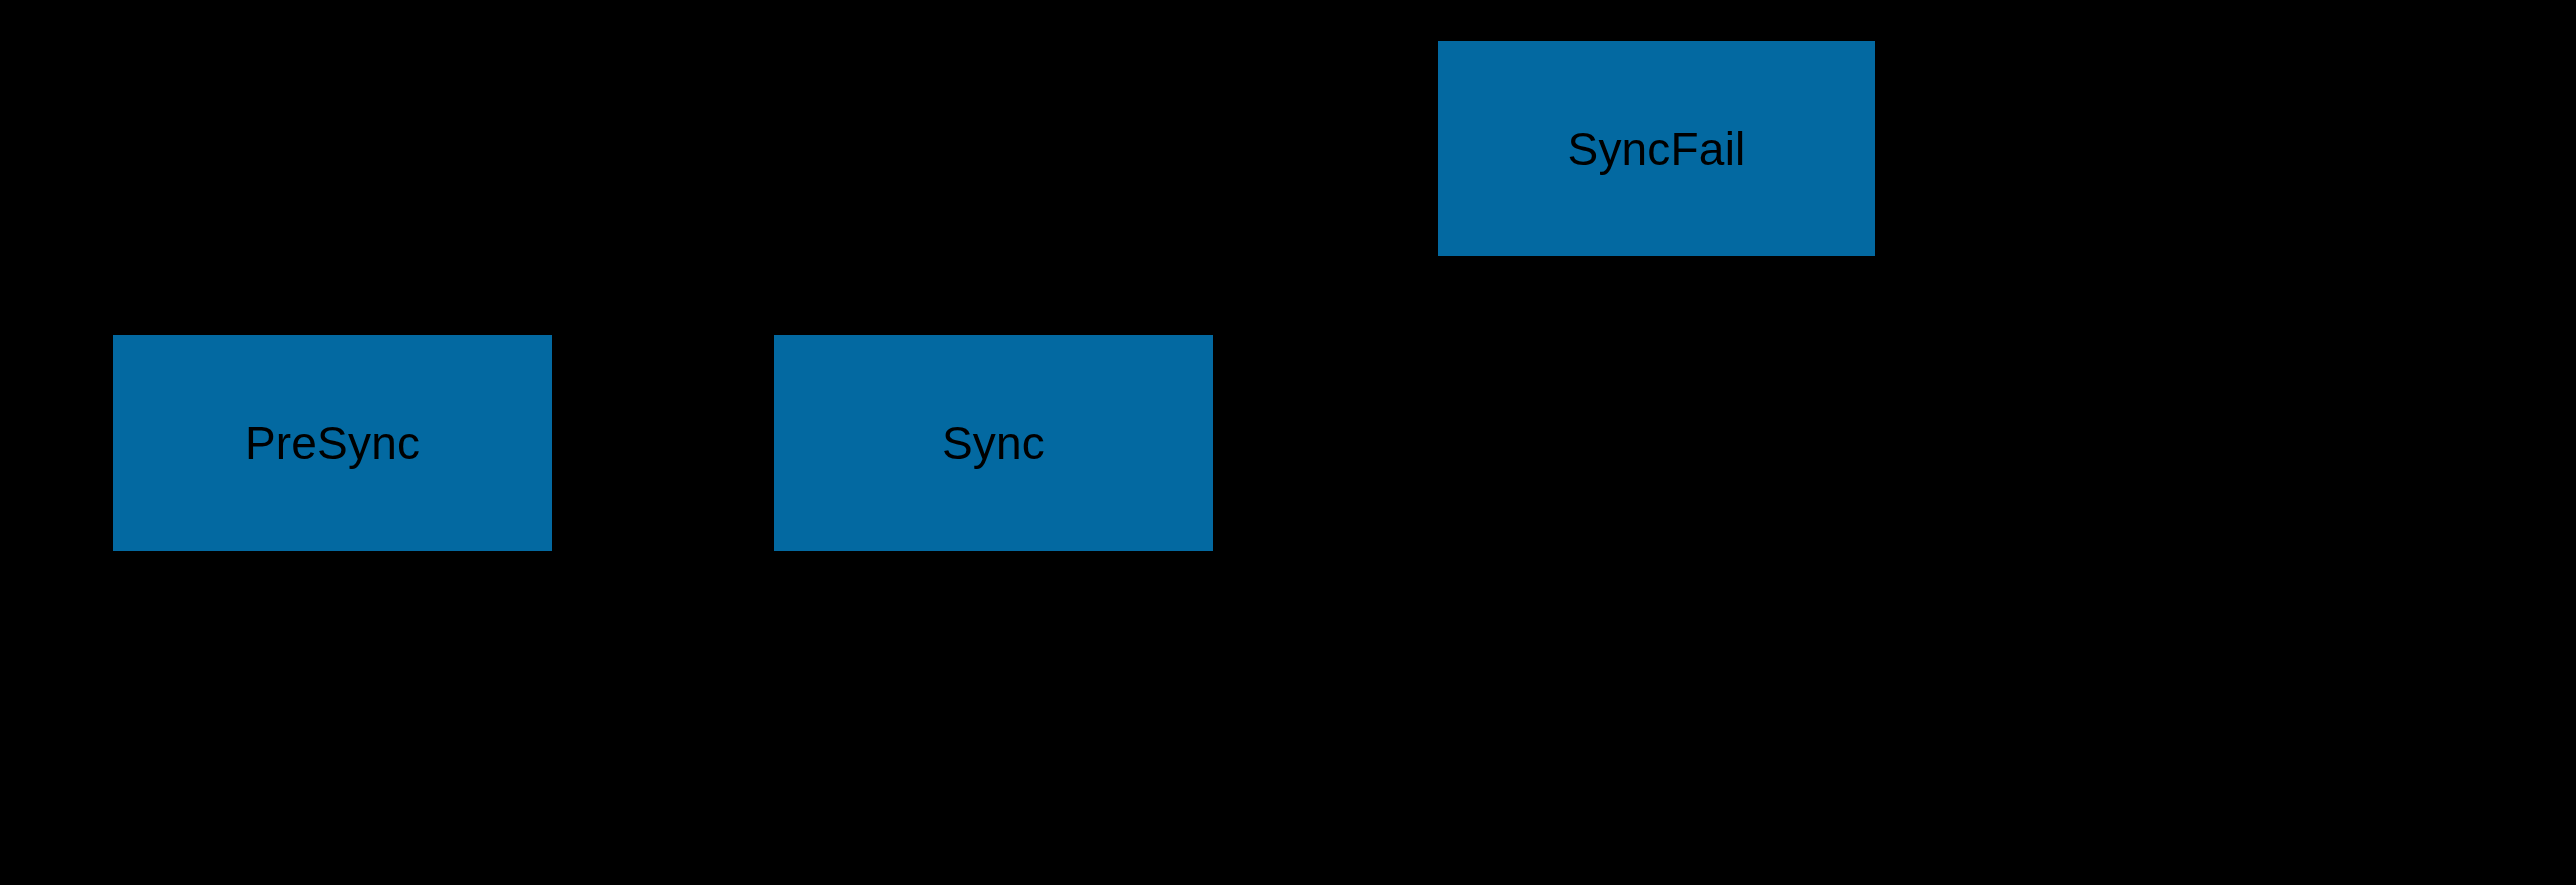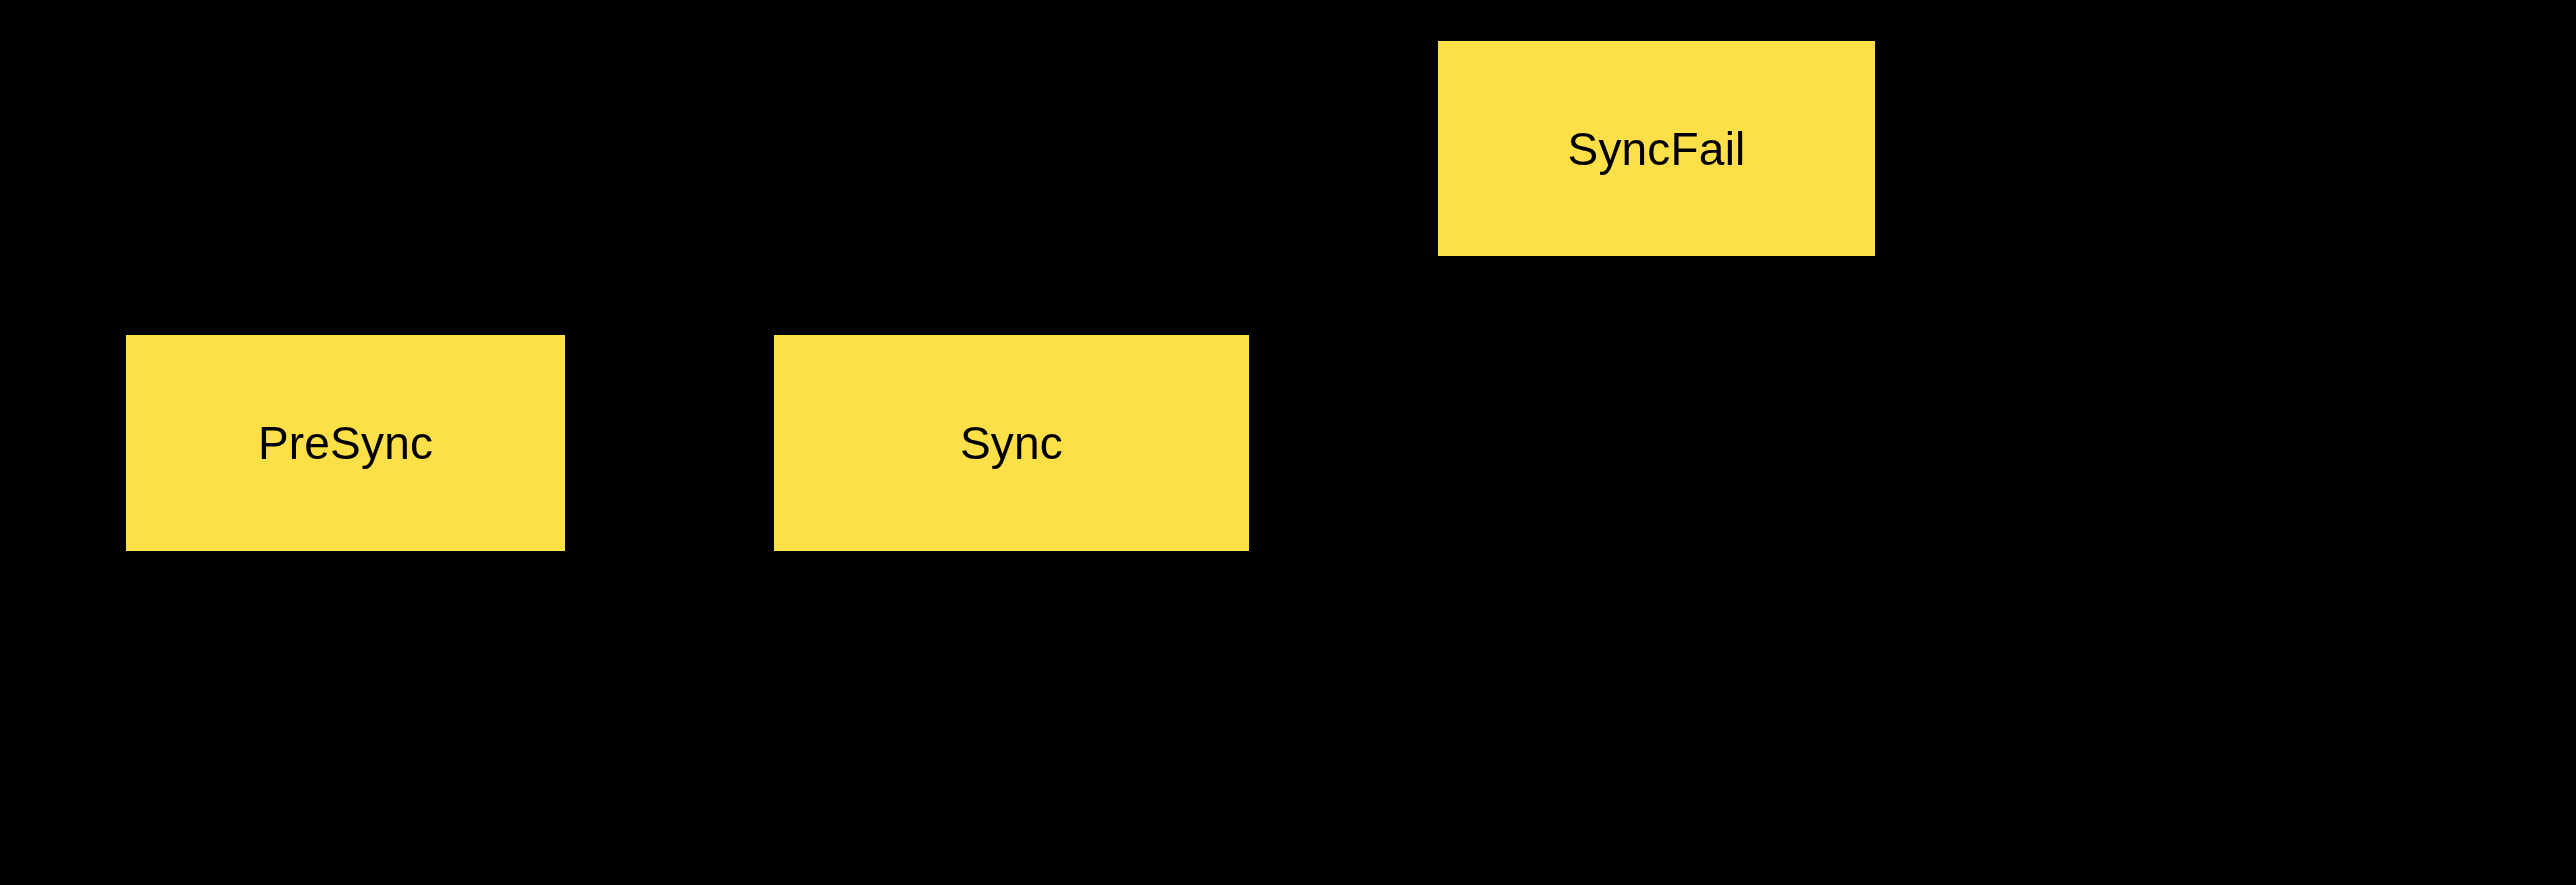--- a/index.html
+++ b/index.html
@@ -15,43 +15,43 @@
   #diagram-canvas {
     position: relative;
     width: 2576px;
     height: 886px;
     background: #000000;
     overflow: hidden;
   }
   .node {
     position: absolute;
     box-sizing: border-box;
-    background: #fde047;
+    background: #0369a1;
     border: 0;
     display: flex;
     align-items: center;
     justify-content: center;
     padding: 0;
   }
   .node-label {
     color: #000000;
     font-family: "Liberation Sans", sans-serif;
     font-size: 46px;
     font-weight: 400;
     line-height: 1;
     letter-spacing: 0.2px;
     white-space: nowrap;
     text-align: center;
     user-select: none;
   }
 
   
   #node-syncfail   { left: 1438px; top:  41px; width: 437px; height: 215px; }
-  #node-presync    { left:  113px; top: 335px; width: 439px; height: 216px; margin-left: 13px; }
-  #node-sync       { left:  774px; top: 335px; width: 475px; height: 216px; }
+  #node-presync    { left:  113px; top: 335px; width: 439px; height: 216px; }
+  #node-sync       { left:  774px; top: 335px; width: 439px; height: 216px; }
   #node-postsync   { left: 1436px; top: 335px; width: 439px; height: 216px; }
   #node-postdelete { left: 2097px; top: 335px; width: 439px; height: 216px; }
 </style>
 </head>
 <body>
 
 <div id="diagram-canvas">
 
   <div class="node" id="node-syncfail">
     <span class="node-label">SyncFail</span>

